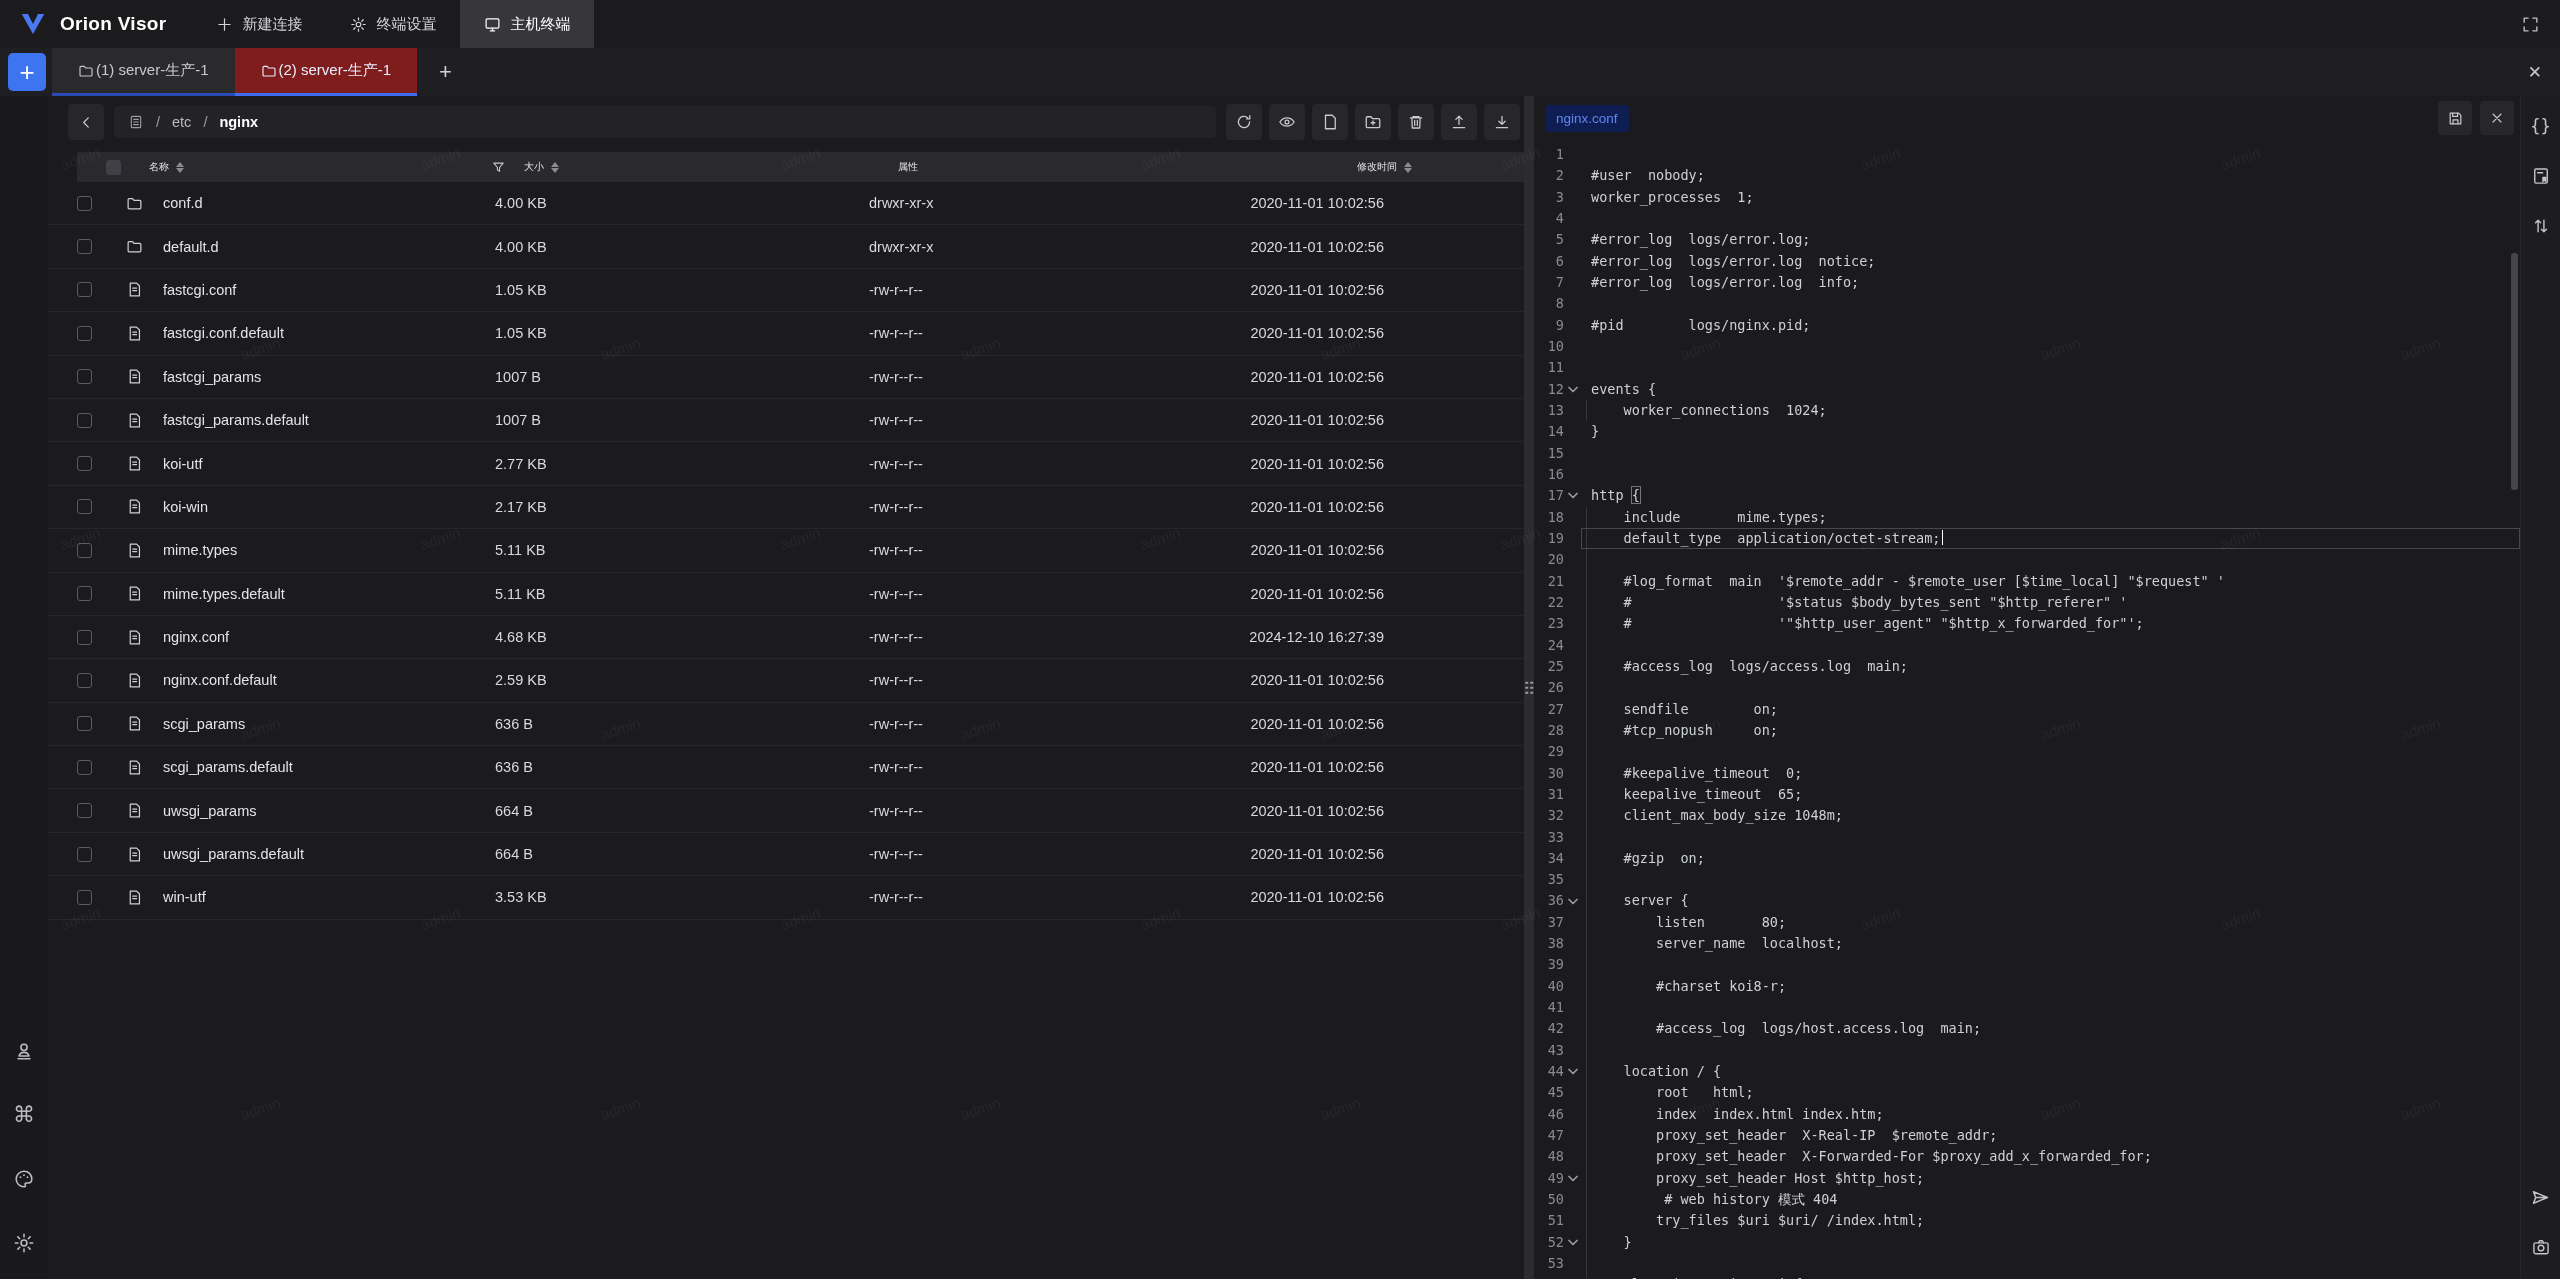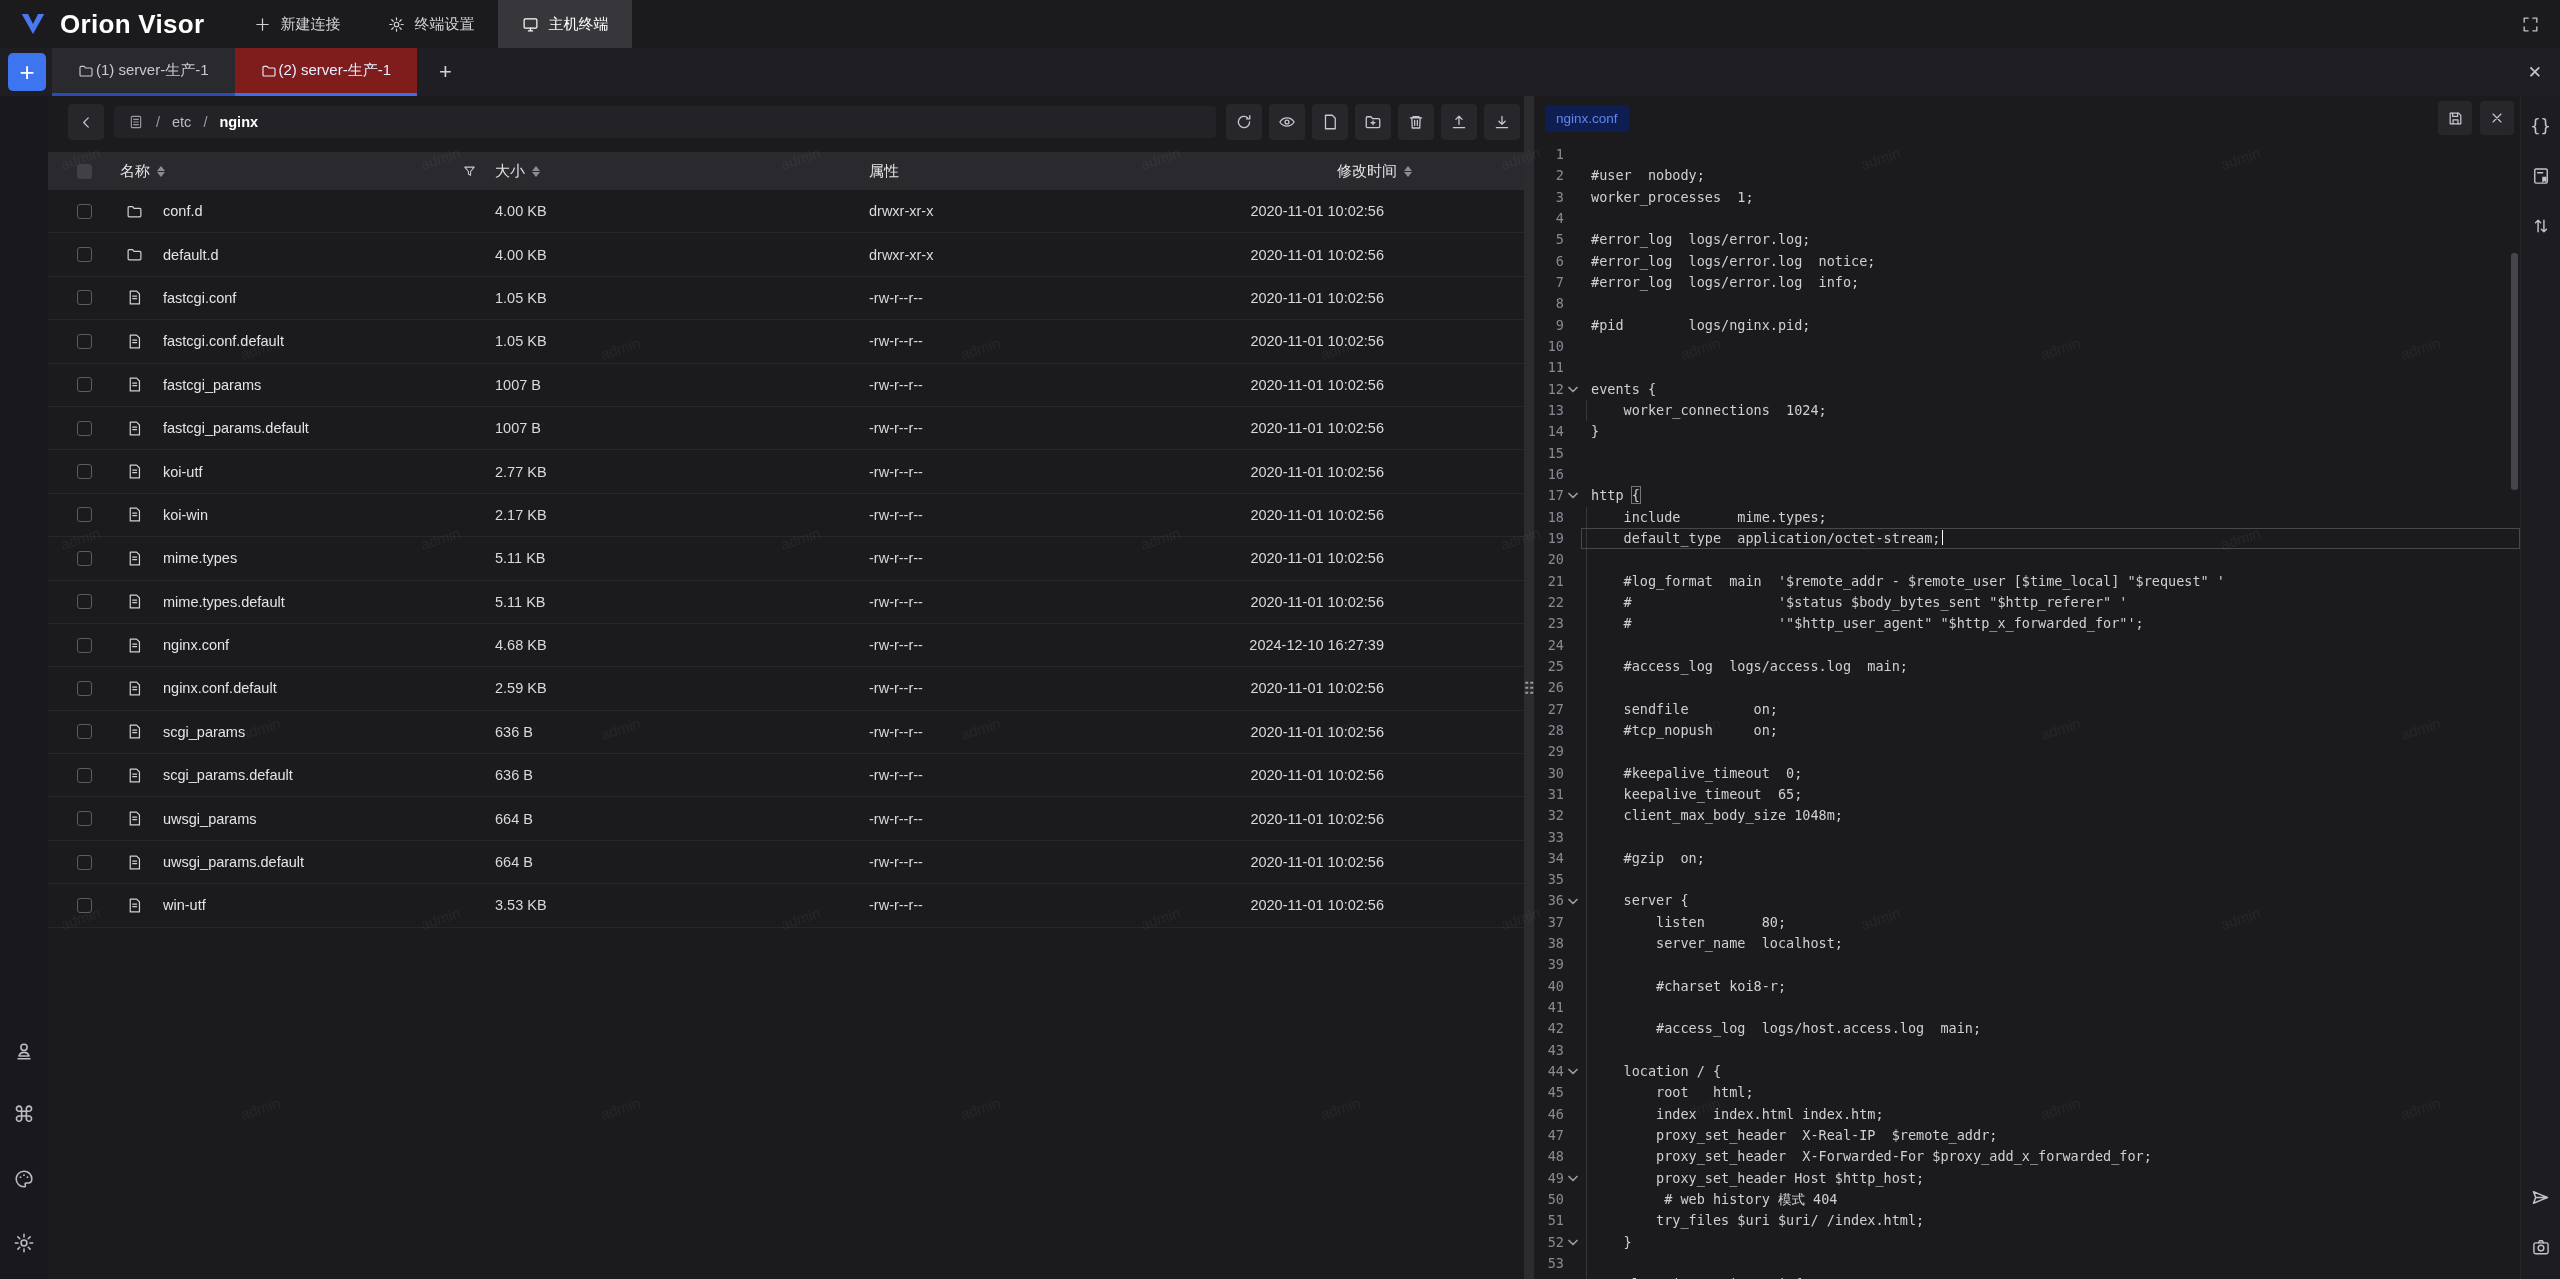--- a/index.html
+++ b/index.html
@@ -4,21 +4,21 @@
 <style>
   * { margin:0; padding:0; box-sizing:border-box; }
   html,body { width:2560px; height:1279px; overflow:hidden; background:#18181b;
     font-family:"Liberation Sans", sans-serif; color:#d6d6da; }
   svg.ic { display:block; fill:none; stroke:currentColor; stroke-width:1.7;
     stroke-linecap:round; stroke-linejoin:round; }
 
   
   .topbar { height:48px; background:#1b1b1e; display:flex; align-items:stretch; position:relative; z-index:2; }
   .brand { display:flex; align-items:center; gap:12px; padding:0 26px 0 18px; }
-  .brand-name { font-size:26px; font-weight:bold; color:#fff; letter-spacing:.3px; }
+  .brand-name { font-size:19px; font-weight:bold; color:#fff; letter-spacing:.3px; }
   .topmenu { display:flex; align-items:stretch; }
   .tm-item { display:flex; align-items:center; gap:9px; padding:0 24px; font-size:15px;
     color:#d2d2d6; cursor:pointer; }
   .tm-item.active { background:#36363b; color:#fff; }
   .topbar-right { margin-left:auto; display:flex; align-items:center; padding-right:12px; }
   .railbtn { width:36px; height:36px; display:flex; align-items:center; justify-content:center;
     color:#c3c3c8; }
 
   
   .tabstrip { height:48px; background:#1f1f23; display:flex; align-items:stretch; position:relative; z-index:2; }
@@ -43,21 +43,21 @@
     display:flex; align-items:center; justify-content:center; color:#c9c9ce; cursor:pointer; flex:0 0 auto; }
   .breadcrumb { flex:1; height:32px; background:#232327; border-radius:4px; display:flex;
     align-items:center; gap:12px; padding:0 14px; font-size:14.5px; color:#9a9aa0; }
   .breadcrumb .seg { color:#b9b9bf; }
   .breadcrumb .seg.last { color:#ffffff; font-weight:bold; }
   .fp-actions { display:flex; gap:7px; padding-right:4px; }
 
   
   .tbl { margin-top:4px; }
   .trow, .thead { display:grid; grid-template-columns:72px 375px 374px 376px 1fr; align-items:center; }
-  .thead { height:38px; background:#2a2a2e; font-size:15px; color:#e3e3e6; }
+  .thead { height:30px; background:#2a2a2e; font-size:10px; color:#e3e3e6;margin-left:29px; }
   .trow { height:43.4px; border-bottom:1px solid rgba(255,255,255,0.055); font-size:14.5px; }
   .c-check { display:flex; justify-content:center; }
   .cb { width:15px; height:15px; border:1.5px solid #5b5b62; border-radius:3px; display:inline-block; }
   .thead .cb { background:#404046; border-color:#404046; }
   .h-name { display:flex; align-items:center; gap:7px; }
   .sorter { display:flex; flex-direction:column; gap:1px; }
   .sorter i { border-left:4.5px solid transparent; border-right:4.5px solid transparent; display:block; }
   .sorter .up { border-bottom:5px solid #8b8b92; }
   .sorter .dn { border-top:5px solid #8b8b92; }
   .funnel { margin-left:auto; margin-right:18px; color:#c9c9ce; }

